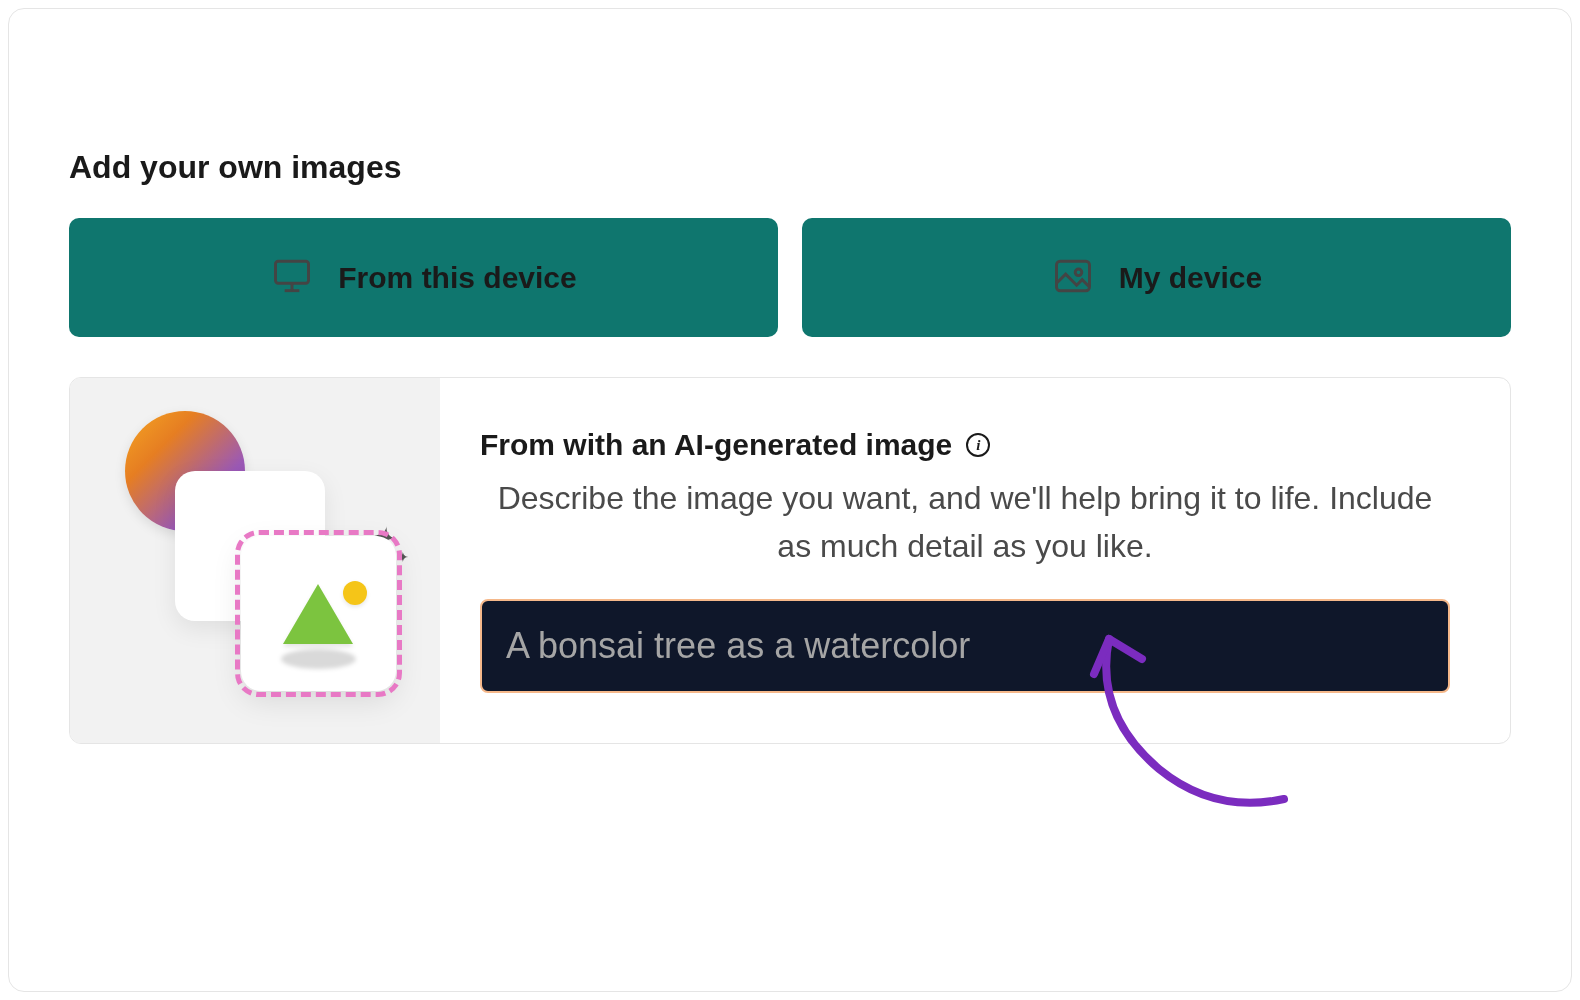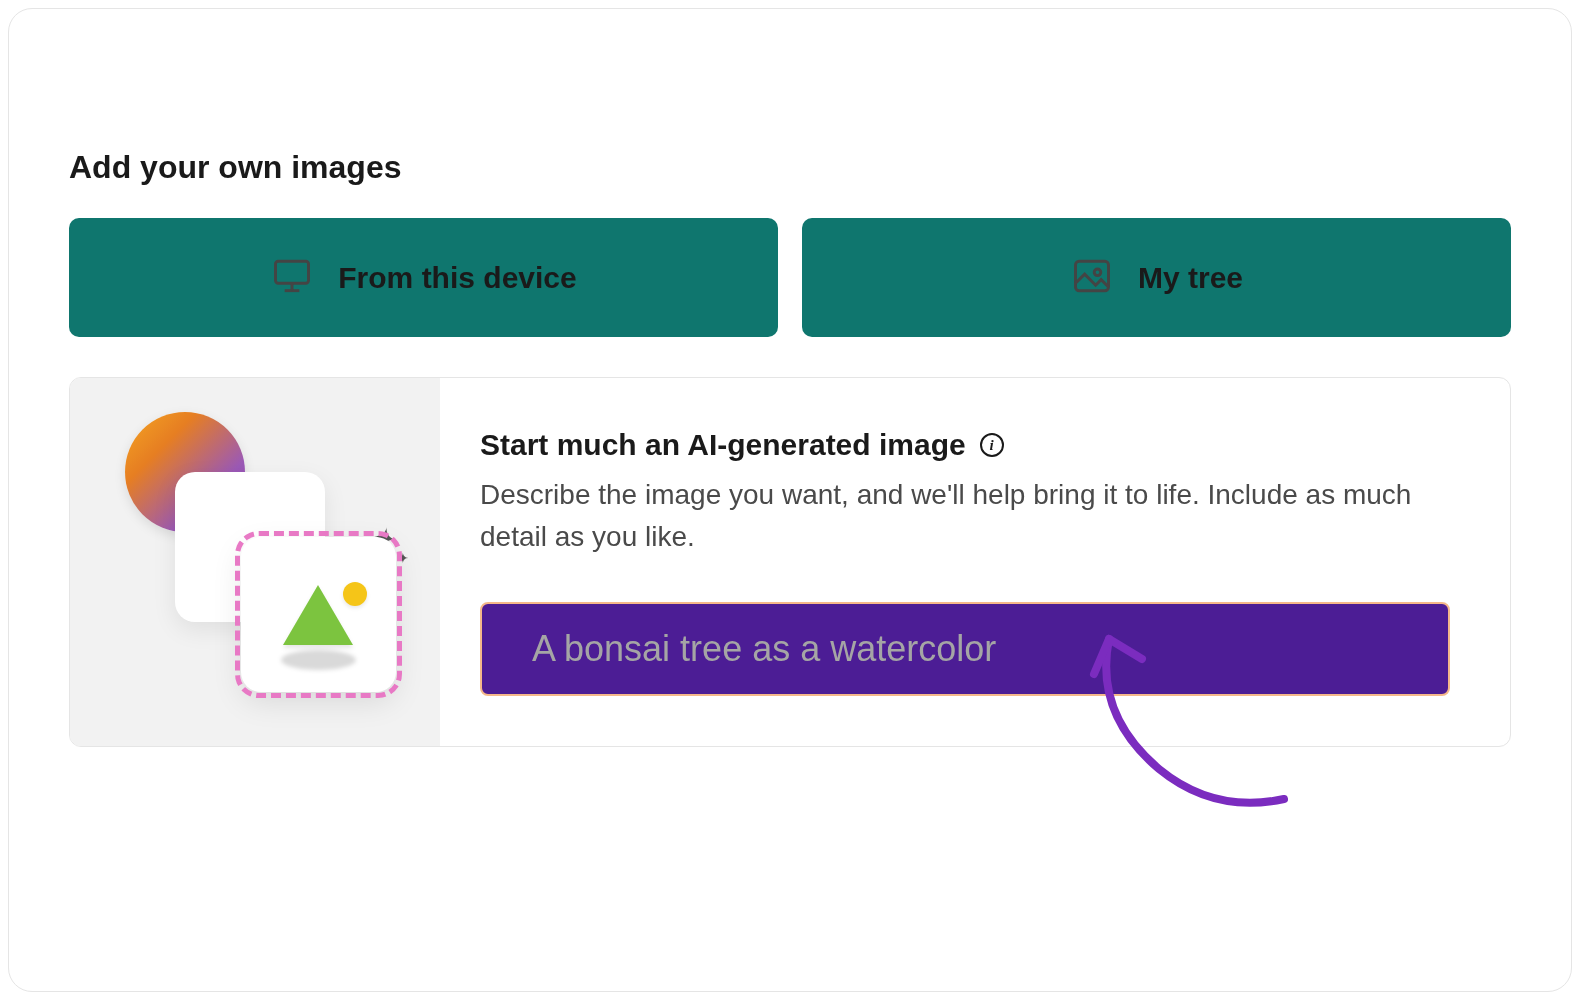--- a/index.html
+++ b/index.html
@@ -12,21 +12,21 @@
       font-family: 'Segoe UI', -apple-system, BlinkMacSystemFont, sans-serif;
       background: #ffffff;
       width: 1580px;
       height: 1000px;
       padding: 0;
     }
     
     .container {
       padding: 140px 60px 60px 60px;
       border: 1px solid #e5e5e5;
-      border-radius: 24px;
+      border-radius: 16px;
       margin: 8px;
       height: calc(100% - 16px);
       position: relative;
     }
     
     .section-title {
       font-size: 32px;
       font-weight: 600;
       color: #1a1a1a;
       margin-bottom: 32px;
@@ -211,31 +211,32 @@
       font-size: 15px;
       color: #1a1a1a;
       cursor: pointer;
       flex-shrink: 0;
       font-family: 'Times New Roman', serif;
       font-style: italic;
       font-weight: bold;
     }
     
     .ai-description {
-      font-size: 28px;
+      font-size: 32px;
       color: #4a4a4a;
       line-height: 1.5;
-      margin-bottom: 32px;
+      margin-bottom: 17px;
+      text-align: center;
     }
     
     .prompt-input-wrapper {
-      background: #4c1d95;
+      background: #0f172a;
       border: 2px solid #f5b88a;
       border-radius: 8px;
-      padding: 24px 50px;
+      padding: 24px 24px;
     }
     
     .prompt-input {
       width: 100%;
       border: none;
       background: transparent;
       font-size: 36px;
       color: #888888;
       outline: none;
       font-family: inherit;
@@ -274,21 +275,21 @@
 
 
     <button class="source-button">
       <span class="source-icon">
         <svg width="44" height="44" viewBox="0 0 24 24" fill="none" stroke="currentColor" stroke-width="1.6">
           <rect x="3" y="4" width="18" height="16" rx="2"></rect>
           <circle cx="15" cy="10" r="1.8"></circle>
           <path d="M3 16 L8 11 L14 17 L17 14 L21 18"></path>
         </svg>
       </span>
-      <span class="source-label">My tree</span>
+      <span class="source-label">My device</span>
     </button>
 
   </div>
 
   <div class="ai-card">
 
     <div class="ai-thumbnail">
       <div class="ai-graphic">
         <div class="gradient-circle"></div>
         <div class="white-card-back"></div>
@@ -299,21 +300,21 @@
           <div class="green-shadow"></div>
           <div class="green-triangle"></div>
           <div class="yellow-dot"></div>
         </div>
       </div>
     </div>
 
     <div class="ai-content">
 
       <div class="ai-title-row">
-        <h3 class="ai-title">Start much an AI-generated image</h3>
+        <h3 class="ai-title">From with an AI-generated image</h3>
         <span class="info-icon">i</span>
       </div>
 
       <p class="ai-description">Describe the image you want, and we'll help bring it to life. Include as much detail as you like.</p>
 
       <div class="prompt-input-wrapper">
         <input type="text" class="prompt-input" placeholder="A bonsai tree as a watercolor" style="">
       </div>
 
     </div>

